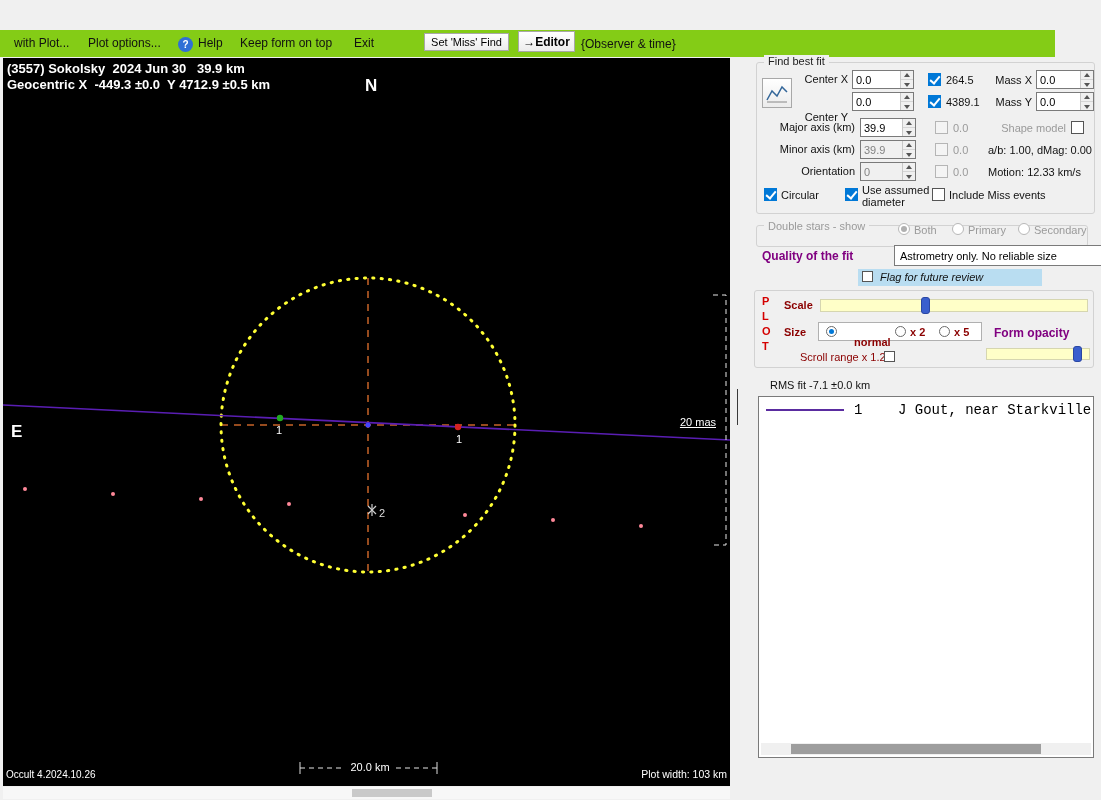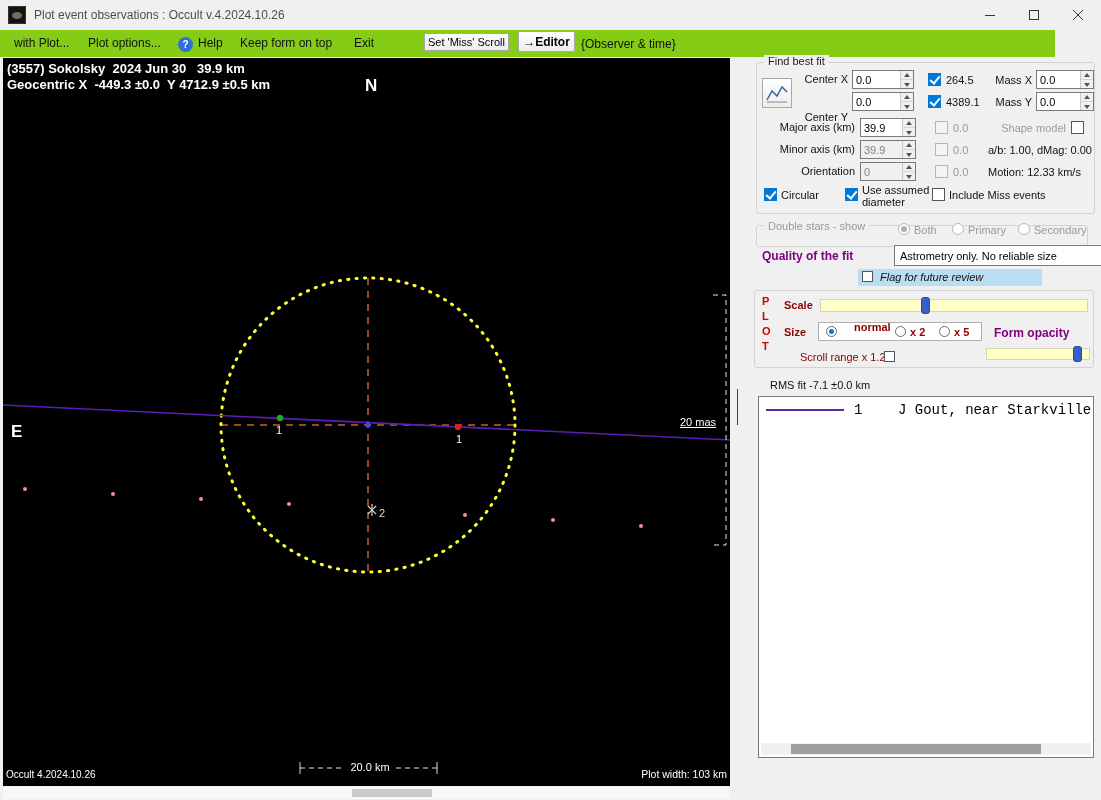--- a/index.html
+++ b/index.html
@@ -93,52 +93,30 @@
   .divider-tick { position:absolute; left:737px; top:389px; width:1px; height:36px; background:#3a3a3a; }
 
   .bottom-scroll { position:absolute; left:3px; top:787px; width:727px; height:12px; background:#f7f7f7; }
   .bottom-thumb { position:absolute; left:349px; top:2px; width:80px; height:8px; background:#c9c9c9; }
 </style>
 </head>
 <body>
 
 <div id="app">
 
-  <div class="titlebar">
-    <div class="app-icon">
-        <i></i>
-      </div>
-    <div class="win-title">Plot event observations : Occult v.4.2024.10.26</div>
-    <div class="wbtn" style="left:968px;">
-      <svg width="11" height="11">
-          <line x1="0" y1="5.5" x2="10" y2="5.5" stroke="#333" stroke-width="1"></line>
-        </svg>
-    </div>
-    <div class="wbtn" style="left:1012px;">
-      <svg width="11" height="11">
-          <rect x="0.5" y="0.5" width="9" height="9" fill="none" stroke="#333" stroke-width="1"></rect>
-        </svg>
-    </div>
-    <div class="wbtn" style="left:1056px;">
-      <svg width="11" height="11">
-          <line x1="0" y1="0" x2="10" y2="10" stroke="#333" stroke-width="1"></line>
-          <line x1="10" y1="0" x2="0" y2="10" stroke="#333" stroke-width="1"></line>
-        </svg>
-    </div>
-  </div>
 
   <div class="menubar">
     <div class="menu-item" style="left:14px;">with Plot...</div>
     <div class="menu-item" style="left:88px;">Plot options...</div>
     <div class="menu-item" style="left:198px;">Help</div>
     <div class="menu-item" style="left:240px;">Keep form on top</div>
     <div class="menu-item" style="left:354px;">Exit</div>
   </div>
   <div class="help-icon"></div>
-  <div class="pushbtn" style="left:424px; top:33px; width:85px; height:18px; font-size:11px;">Set 'Miss' Scroll</div>
+  <div class="pushbtn" style="left:424px; top:33px; width:85px; height:18px; font-size:11px;">Set 'Miss' Find</div>
   <div class="pushbtn" style="left:518px; top:31px; width:57px; height:21px; font-size:12px; font-weight:bold;">→Editor</div>
   <div class="menu-item" style="left:581px; top:37px;">{Observer &amp; time}</div>
 
   <div class="plot">
     <svg width="727" height="728" style="position:absolute;left:0;top:0;">
       <line x1="365" y1="220" x2="365" y2="514" stroke="#c86428" stroke-width="1.5" stroke-dasharray="7 6"></line>
       <line x1="218" y1="367" x2="512" y2="367" stroke="#c86428" stroke-width="1.5" stroke-dasharray="7 6"></line>
       <circle cx="365" cy="367" r="147" fill="none" stroke="#ffff33" stroke-width="3" stroke-dasharray="1.2 7.2" stroke-linecap="round"></circle>
       <line x1="0" y1="347" x2="727" y2="382" stroke="#5a1eb4" stroke-width="1.6"></line>
       <circle cx="277" cy="360" r="3.2" fill="#22aa22"></circle>
@@ -294,21 +272,21 @@
   <div class="plot-letter" style="left:762px; top:340px;">T</div>
 
   <div class="lbl maroon" style="left:784px; top:299px;">Scale</div>
   <div class="slider-track" style="left:820px; top:299px; width:268px; height:13px;">
     <div class="slider-thumb" style="left:100px; top:-3px;"></div>
   </div>
 
   <div class="lbl maroon" style="left:784px; top:326px;">Size</div>
   <div class="abs" style="left:818px; top:322px; width:164px; height:19px; background:#fff; border:1px solid #b0b0b0;"></div>
   <span class="rb sm selected" style="left:826px; top:326px;"></span>
-  <div class="lbl maroon" style="left:841px; top:321px;padding-left:13px;">normal</div>
+  <div class="lbl maroon" style="left:841px; top:336px;padding-left:13px;">normal</div>
   <span class="rb sm" style="left:895px; top:326px;"></span>
   <div class="lbl maroon" style="left:910px; top:326px;">x 2</div>
   <span class="rb sm" style="left:939px; top:326px;"></span>
   <div class="lbl maroon" style="left:954px; top:326px;">x 5</div>
   <div class="lbl purple" style="left:994px; top:326px;">Form opacity</div>
 
   <div class="lbl maroon" style="left:800px; top:351px; font-weight:normal;">Scroll range x 1.25</div>
   <span class="cb small" style="left:884px; top:351px;"></span>
   <div class="slider-track" style="left:986px; top:348px; width:104px; height:12px;">
     <div class="slider-thumb" style="left:86px; top:-3px; height:16px;"></div>

